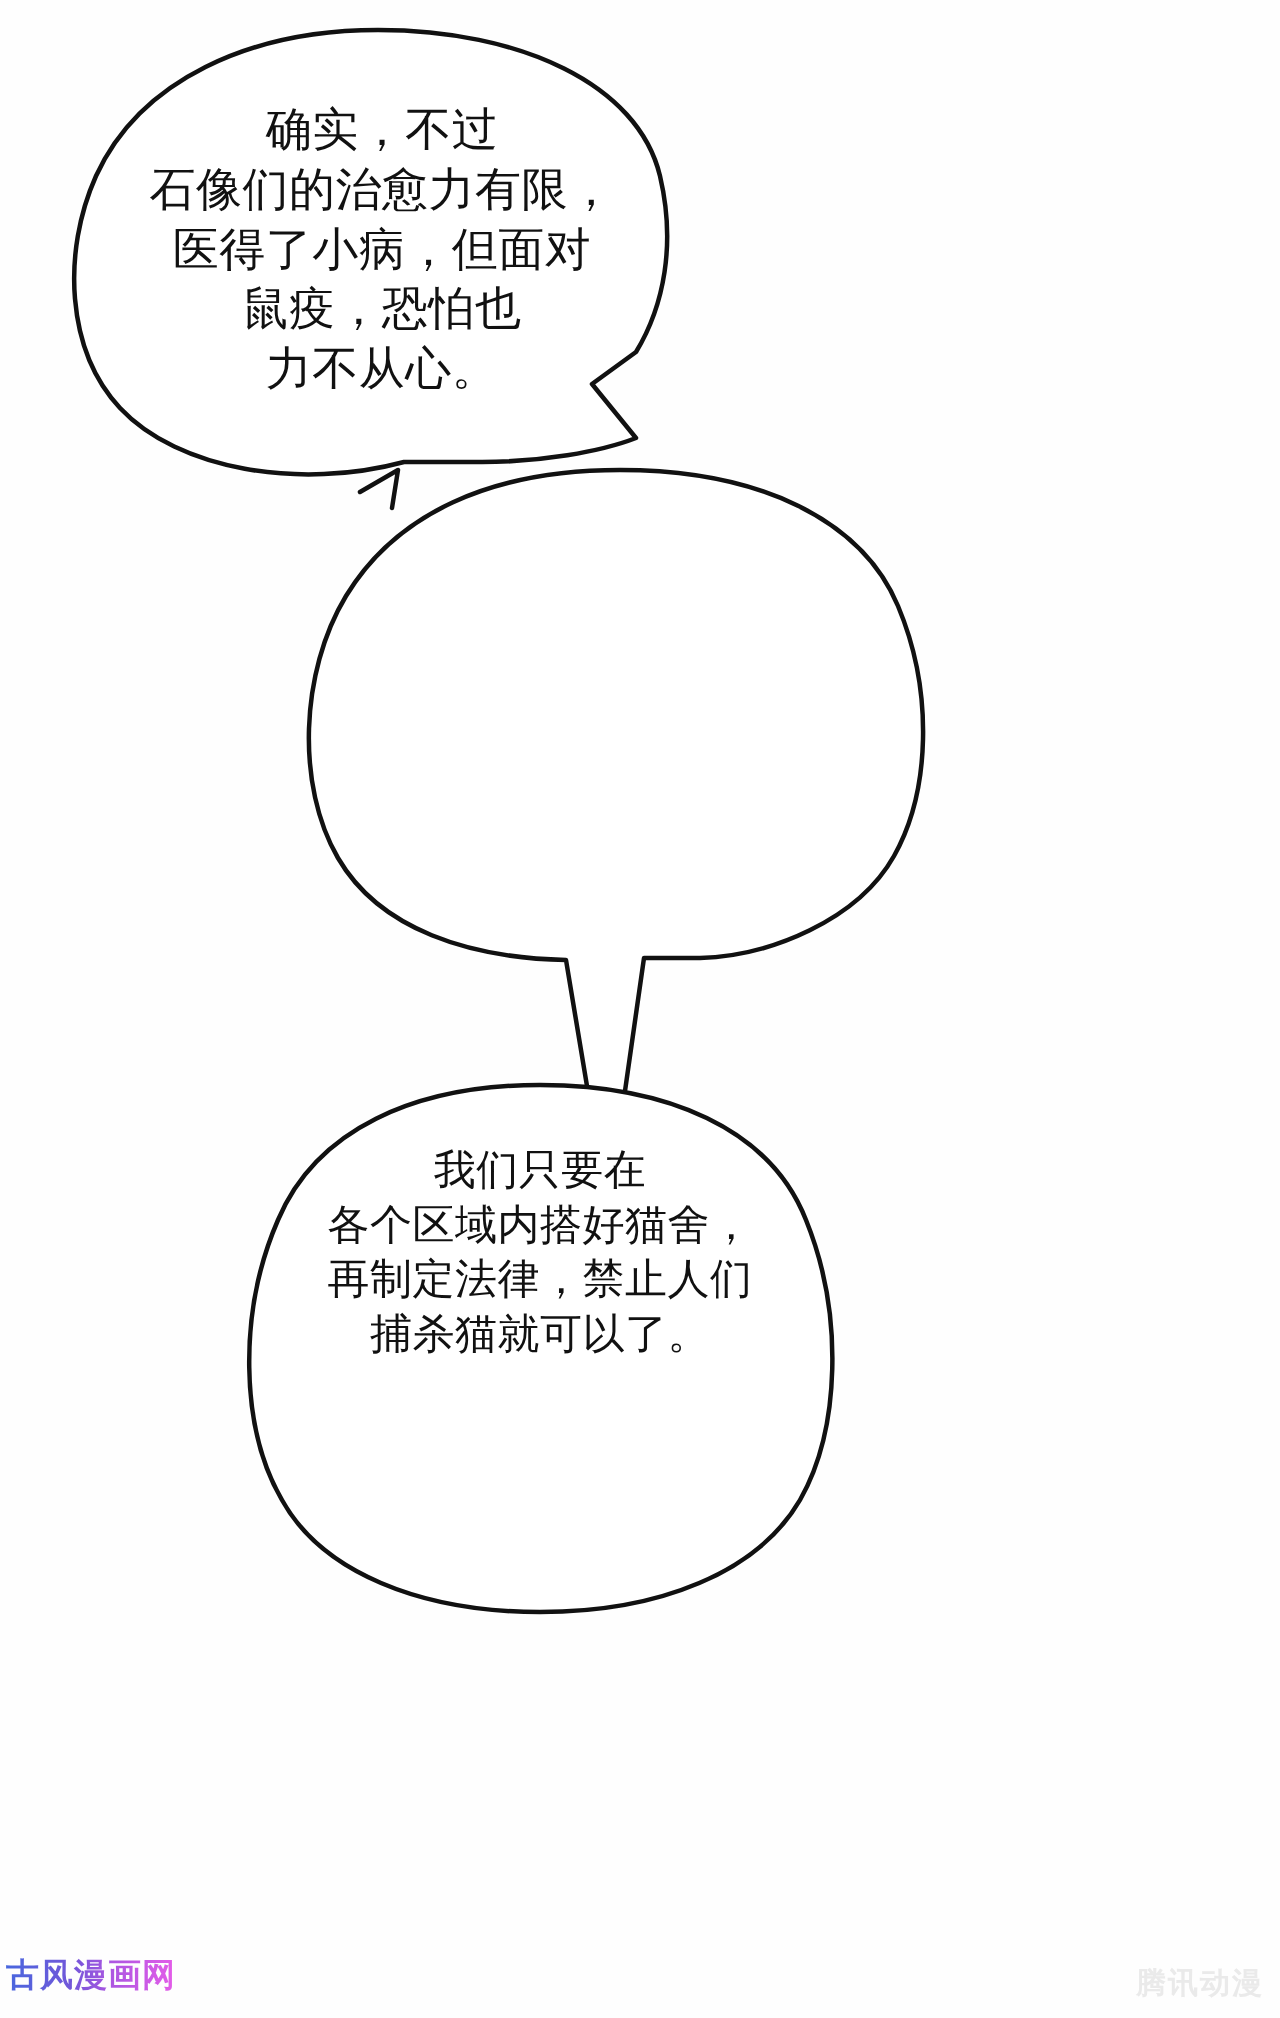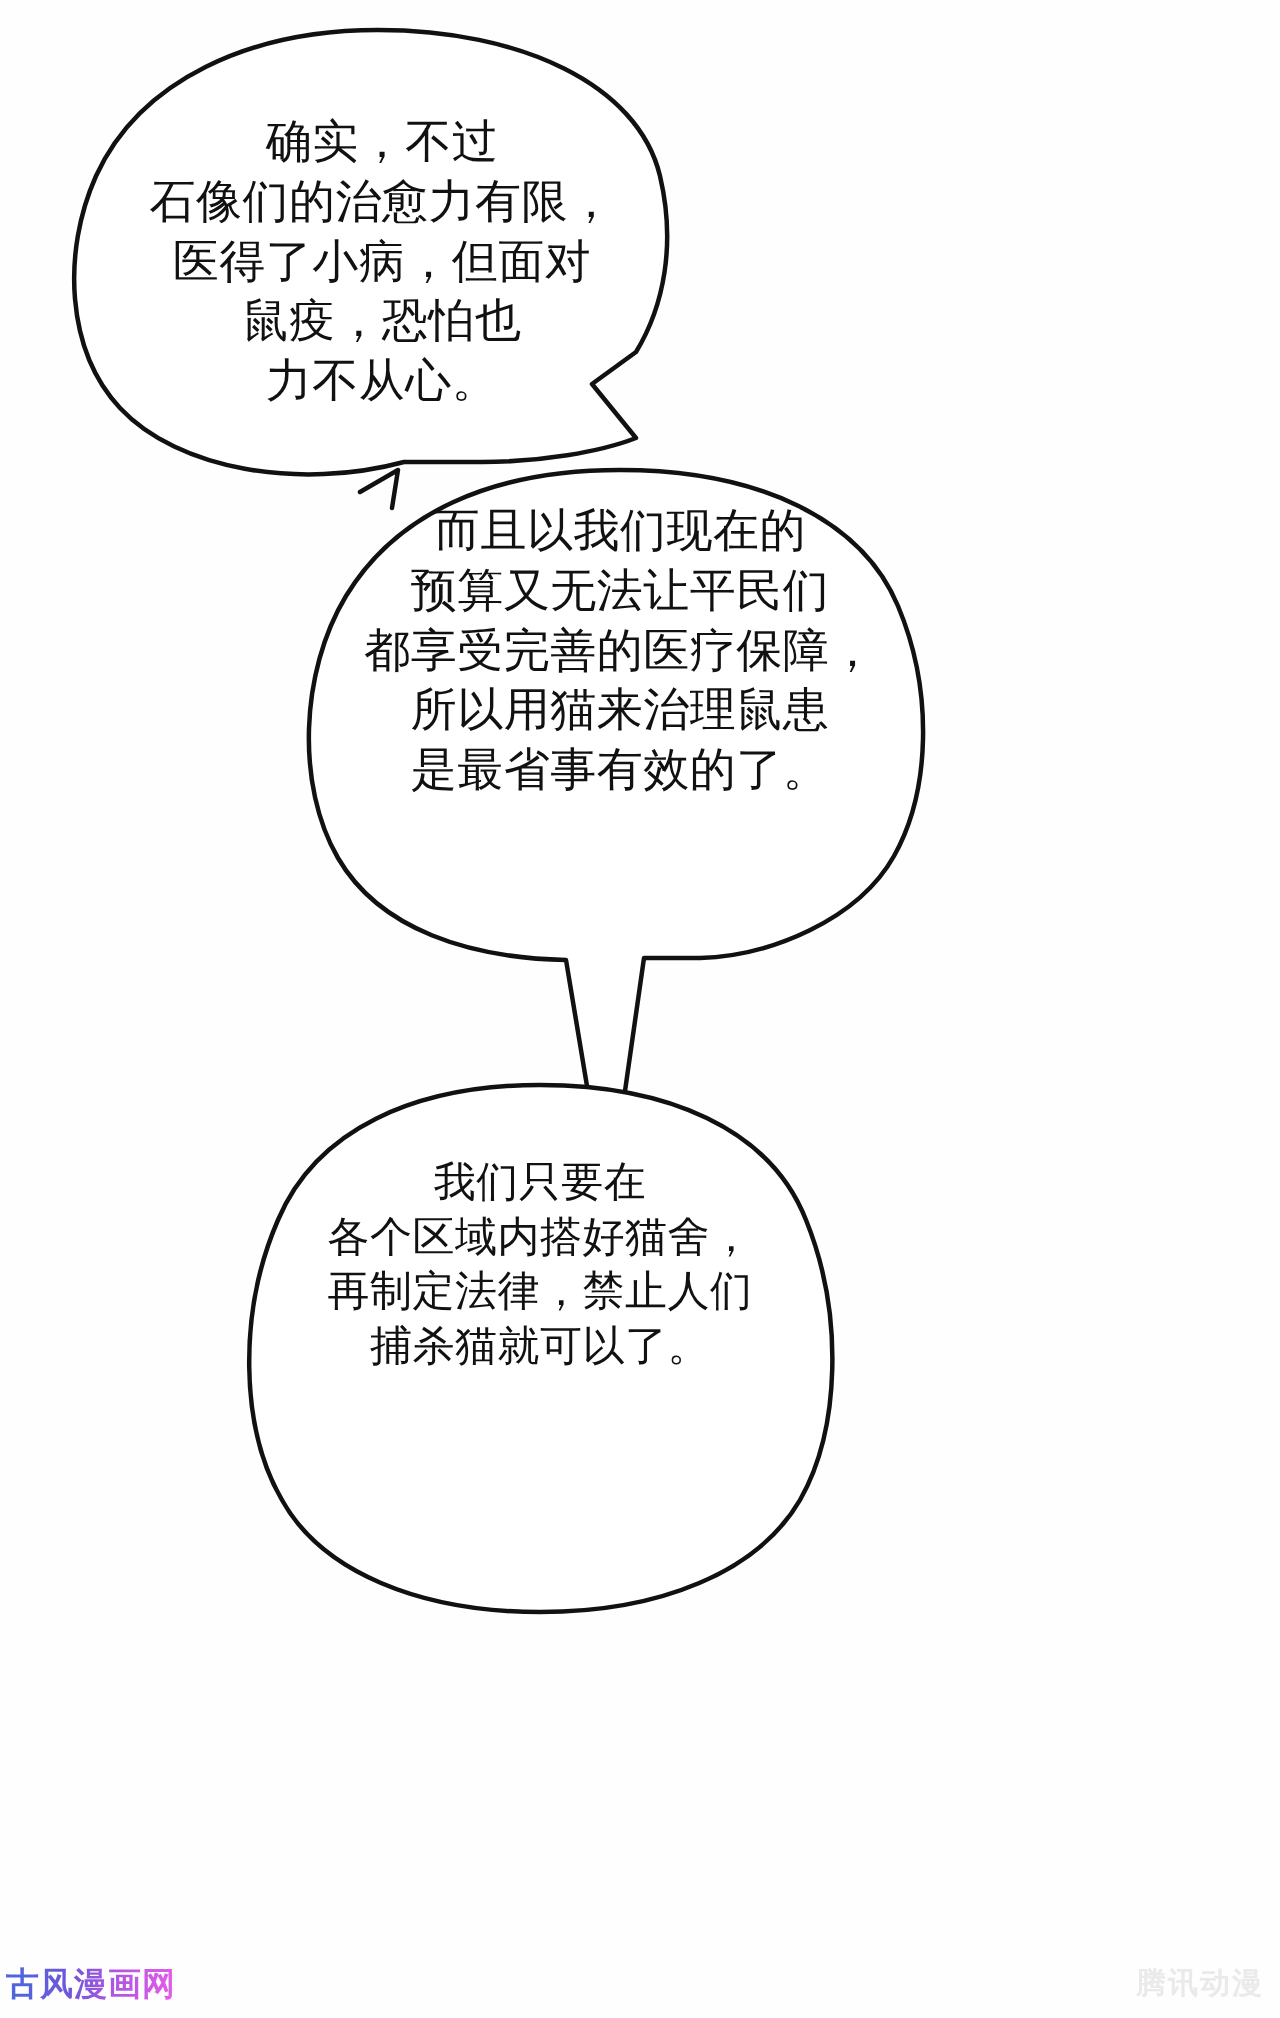--- a/index.html
+++ b/index.html
@@ -36,21 +36,20 @@
   
   .bubble-text {
     position: absolute;
     color: #111111;
     text-align: center;
     white-space: pre;
     line-height: 1.30;
     letter-spacing: 0.5px;
     font-weight: 400;
     font-family: "DejaVu Sans", "Liberation Sans", sans-serif;
-    margin-top: 12px;
   }
 
   #bubble-1-text {
     left: 92px;
     top: 100px;
     width: 580px;
     font-size: 46px;
   }
 
   #bubble-2-text {
@@ -64,21 +63,21 @@
     left: 250px;
     top: 1143px;
     width: 580px;
     font-size: 42px;
   }
 
   
   #watermark-left {
     position: absolute;
     left: 6px;
-    bottom: 11px;
+    bottom: 20px;
     font-size: 33px;
     font-weight: bold;
     letter-spacing: 1px;
     font-family: "DejaVu Sans", "Liberation Sans", sans-serif;
     background: linear-gradient(90deg, #3f5fdd 0%, #6a4fd8 38%, #a84ee0 62%, #e455e8 100%);
     -webkit-background-clip: text;
     background-clip: text;
     color: transparent;
     -webkit-text-fill-color: transparent;
     text-shadow: none;
@@ -150,25 +149,20 @@
         Z" fill="#ffffff" stroke="#111111" stroke-width="4.5" stroke-linejoin="round" stroke-linecap="round"></path>
     </g>
   </svg>
 
   <div class="bubble-text" id="bubble-1-text">确实，不过
 石像们的治愈力有限，
 医得了小病，但面对
 鼠疫，恐怕也
 力不从心。</div>
 
-  <div class="bubble-text" id="bubble-2-text">而且以我们现在的
-预算又无法让平民们
-都享受完善的医疗保障，
-所以用猫来治理鼠患
-是最省事有效的了。</div>
 
   <div class="bubble-text" id="bubble-3-text">我们只要在
 各个区域内搭好猫舍，
 再制定法律，禁止人们
 捕杀猫就可以了。</div>
 
   <div id="watermark-left">古风漫画网</div>
 
   <div id="watermark-right">腾讯动漫</div>
 

